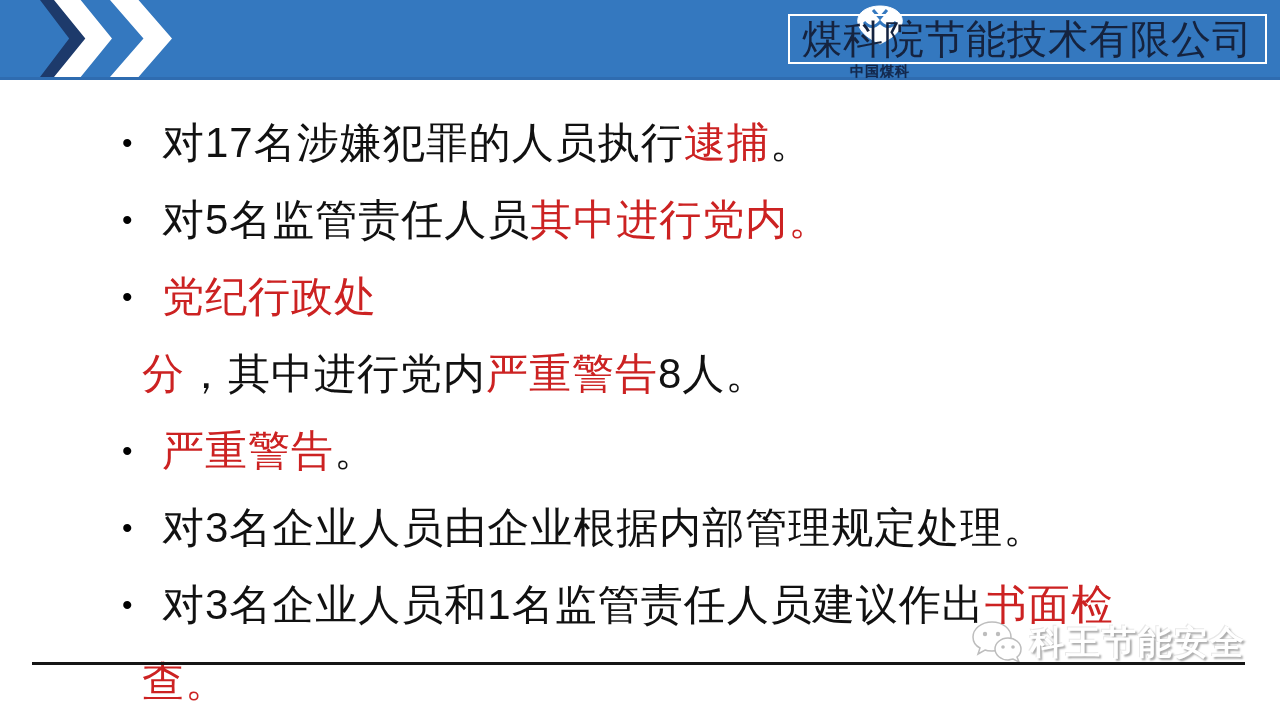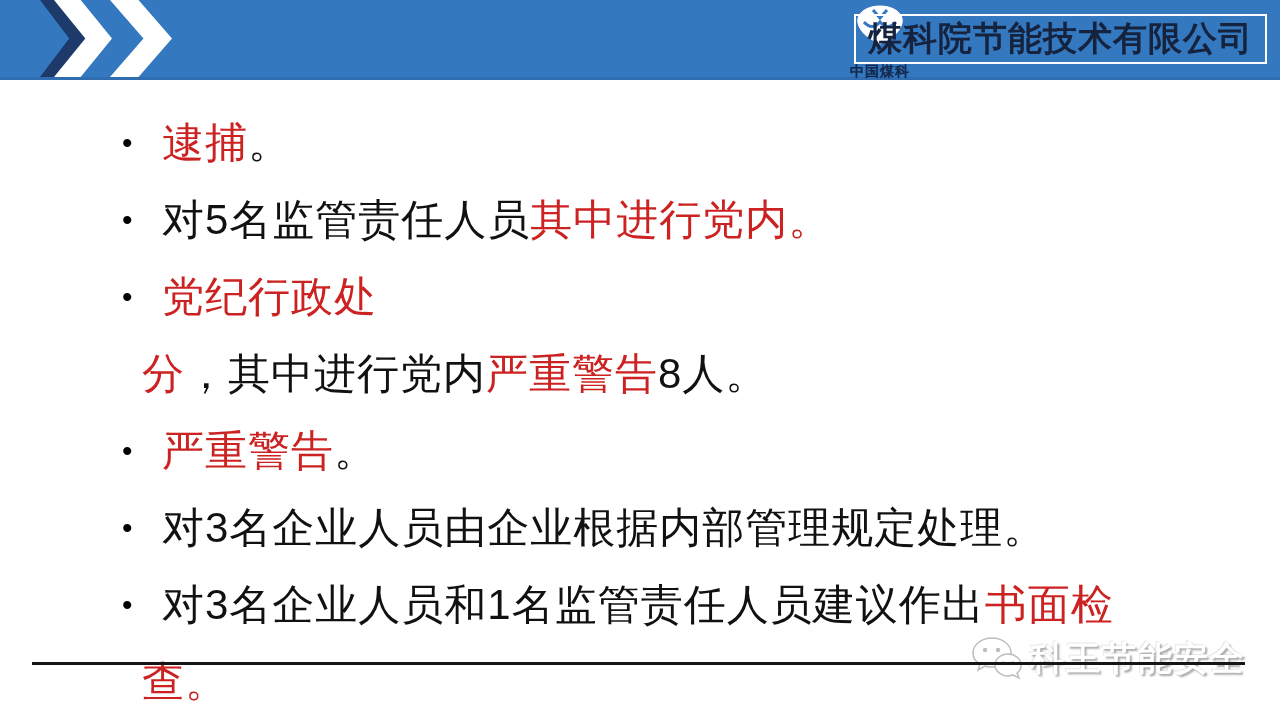--- a/index.html
+++ b/index.html
@@ -24,33 +24,33 @@
   .chev.w1{left:54px;width:58px;background:#ffffff;}
   .chev.w2{left:110px;width:62px;background:#ffffff;}
 
   .logo{position:absolute;left:840px;top:4px;width:80px;text-align:center;}
   .logo svg{display:block;margin:0 auto;}
   .logo-text{color:#13284e;font-size:14px;font-weight:bold;letter-spacing:1px;margin-top:17px;
              text-shadow:0 0 1px rgba(0,0,0,.35);}
 
   .company-box{position:absolute;right:13px;top:14px;height:50px;
                border:2px solid #ffffff;padding:0 12px;display:flex;align-items:center;}
-  .company-name{color:var(--boxtext);font-size:34px;font-weight:700;letter-spacing:1px;}
+  .company-name{color:var(--boxtext);font-size:40px;font-weight:400;letter-spacing:1px;}
 
   
   .content{position:absolute;left:0;top:80px;width:1280px;padding-top:24px;z-index:3;}
   .line{height:77px;display:flex;align-items:center;padding-left:122px;
         font-size:42px;color:var(--ink);letter-spacing:1px;white-space:nowrap;}
   .line.cont{padding-left:142px;}
   .dot{width:40px;font-size:30px;line-height:1;color:#000;flex:0 0 40px;}
   .seg.red{color:var(--red);}
 
   
   .divider{position:absolute;left:32px;top:662px;width:1213px;height:3px;background:#151515;z-index:5;}
-  .watermark{position:absolute;right:34px;top:634px;display:flex;align-items:center;gap:6px;z-index:2;}
+  .watermark{position:absolute;right:34px;top:618px;display:flex;align-items:center;gap:6px;z-index:2;}
   .wm-text{font-size:34px;font-weight:bold;color:#ffffff;letter-spacing:2px;
            text-shadow:2px 2px 2px #ababab, -1px -1px 0 #e8e8e8;}
 </style>
 </head>
 <body>
 
 <div class="slide">
 
   <div class="header">
     <span class="chev navy"></span>
@@ -67,20 +67,21 @@
     </div>
 
     <div class="company-box">
       <span class="company-name">煤科院节能技术有限公司</span>
     </div>
   </div>
 
   <div class="content" id="bullet-list">
       <div class="line">
         <span class="dot">•</span>
+        <span class="seg">对17名涉嫌犯罪的人员执行</span>
         <span class="seg red">逮捕</span>
         <span class="seg">。</span>
       </div>
       <div class="line">
         <span class="dot">•</span>
         <span class="seg">对5名监管责任人员</span>
         <span class="seg red">其中进行党内</span>
         <span class="seg red">。</span>
       </div>
       <div class="line">

